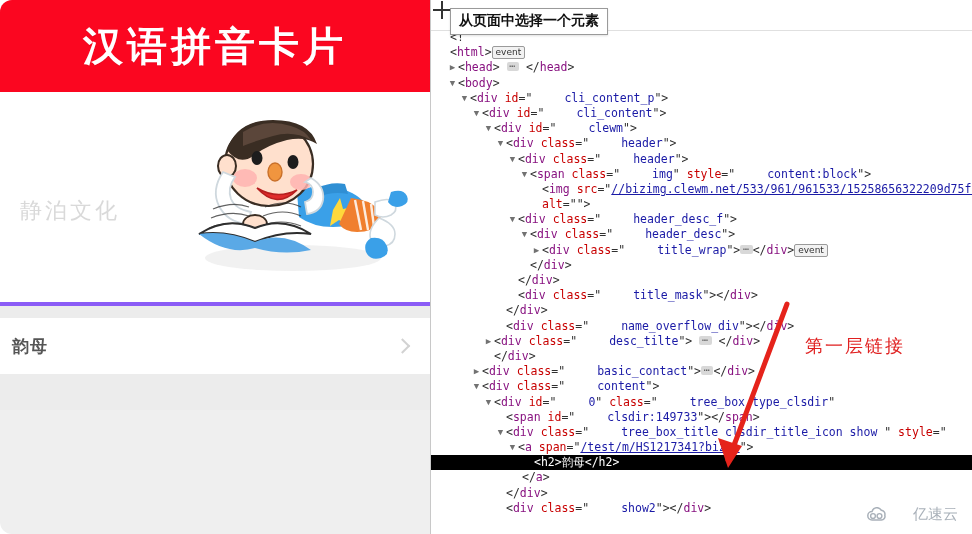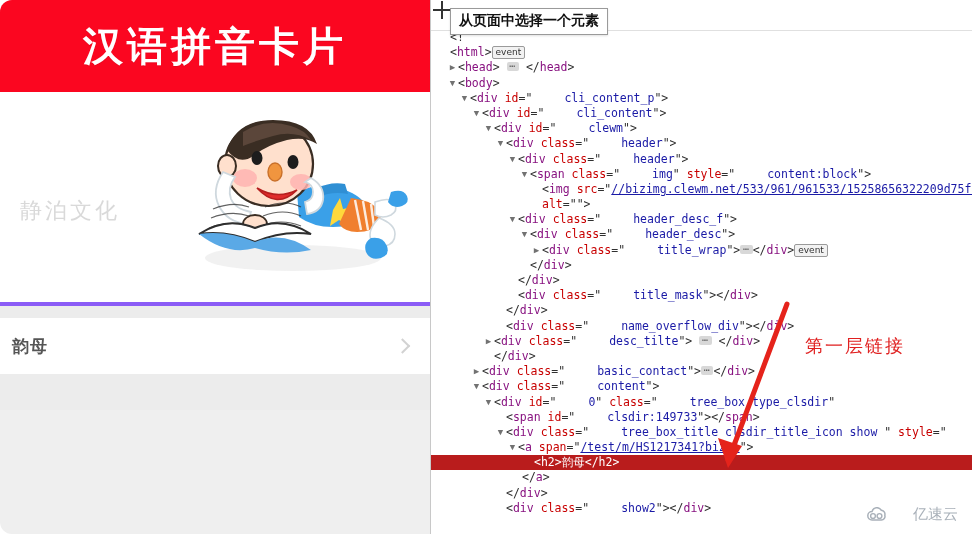--- a/index.html
+++ b/index.html
@@ -111,21 +111,21 @@
   .dom-tree{
     position:absolute;left:0;top:30px;width:541px;height:504px;
     font-family:"DejaVu Sans Mono","Liberation Mono",monospace;
     font-size:11.5px;
     line-height:15.2px;
     color:#303030;
     white-space:nowrap;
     overflow:hidden;
   }
   .ln{position:relative;height:15.2px;padding-left:4px;}
-  .ln.sel{background:#b91c1c;}
+  .ln.sel{background:#000000;}
   .ln.sel *{color:#ffffff !important;}
   .ind{display:inline-block;}
   .tw{display:inline-block;width:11px;color:#727272;font-size:9px;text-align:center;vertical-align:1px;}
   .tw.open:before{content:"\25BC";}
   .tw.closed:before{content:"\25B6";}
   .tw.none:before{content:"";}
   .tag{color:#881280;}
   .punc{color:#303030;}
   .attrn{color:#c80000;}
   .val{color:#1a1aa6;margin-left:32px;}

